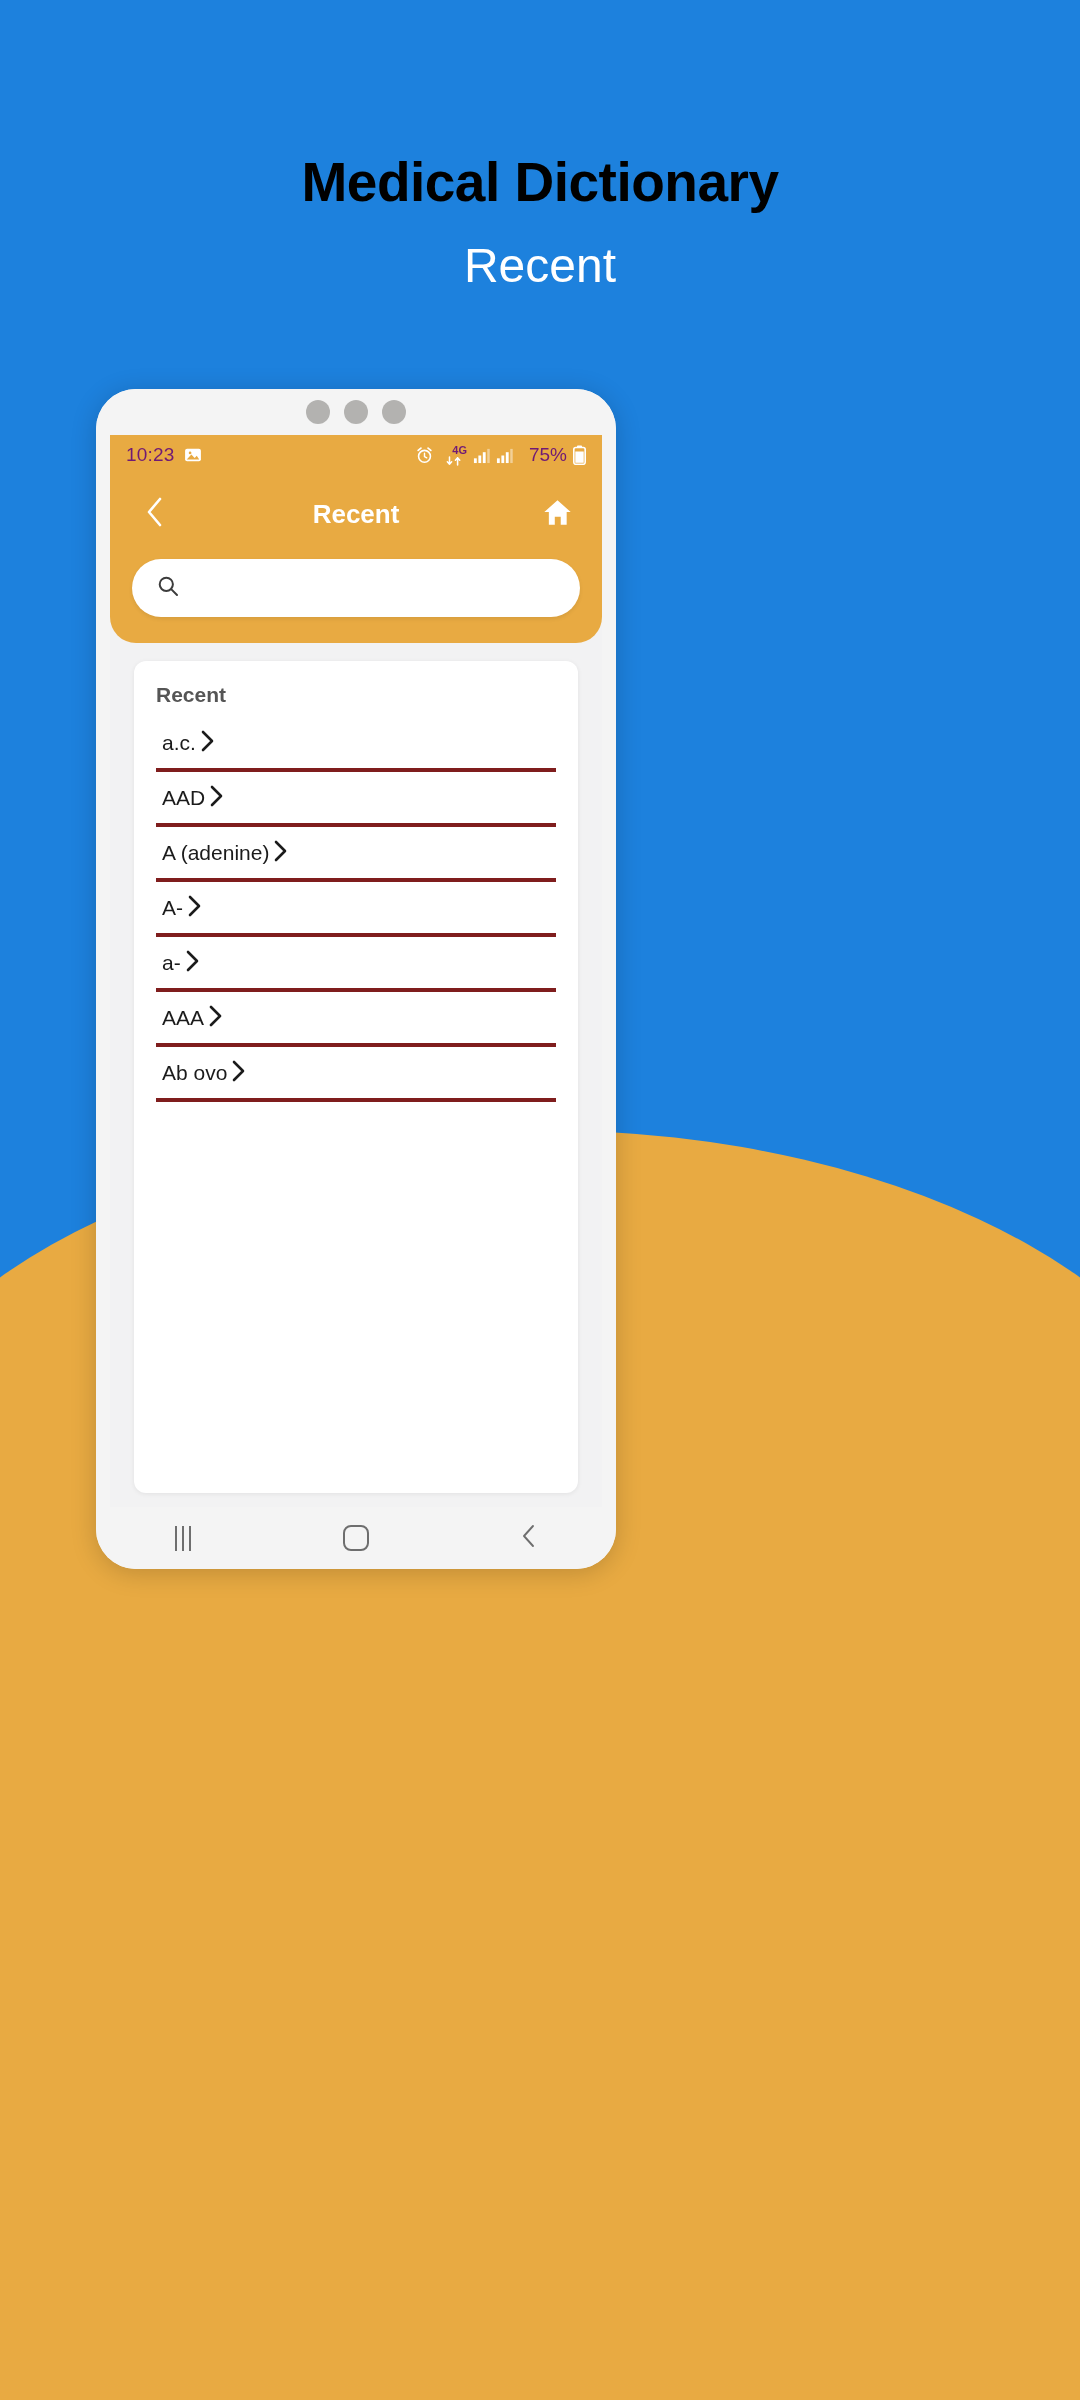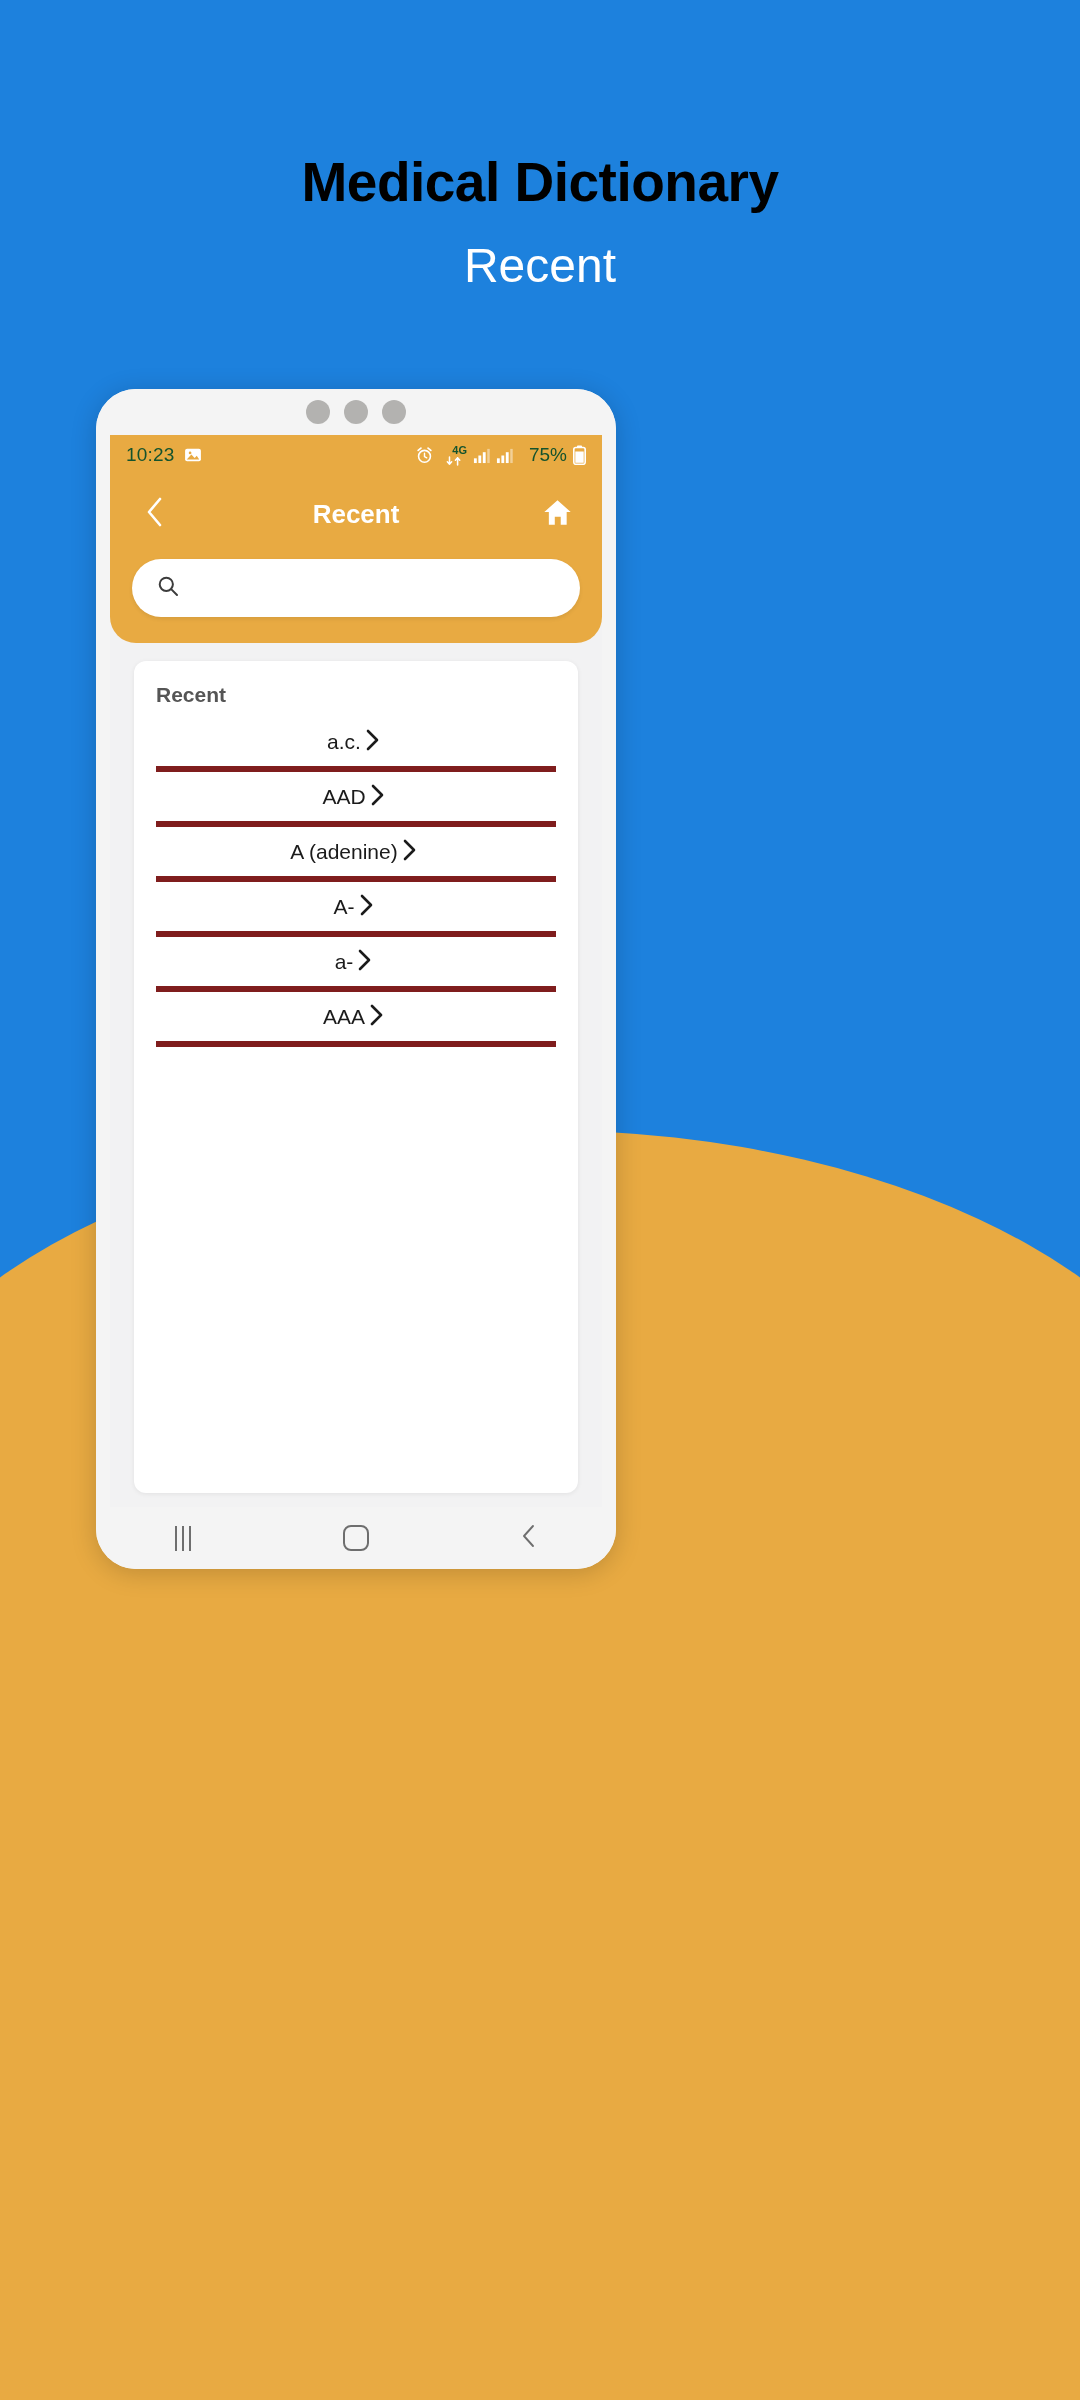--- a/index.html
+++ b/index.html
@@ -98,21 +98,21 @@
   }
 
   
   .statusbar {
     background: #e8aa42;
     height: 40px;
     display: flex;
     align-items: center;
     justify-content: space-between;
     padding: 0 16px;
-    color: #14532d;
+    color: #701a75;
     font-size: 19px;
     flex: 0 0 auto;
   }
   .sb-left { display: flex; align-items: center; gap: 8px; }
   .sb-right { display: flex; align-items: center; gap: 6px; }
   .sb-time { font-size: 19px; letter-spacing: 0.2px; }
   .ico { display: inline-flex; align-items: center; }
   .sb-pct { font-size: 19px; margin-left: 10px; }
   .net-label { font-size: 11px; line-height: 1; text-align: center; font-weight: bold; margin-left: 12px; }
 
@@ -183,23 +183,23 @@
   }
   .card-heading {
     font-size: 21px;
     font-weight: bold;
     color: #555555;
     margin-bottom: 10px;
   }
   .list-item {
     display: flex;
     align-items: center;
-    justify-content: center;
+    justify-content: flex-start;
     height: 55px;
-    border-bottom: 6px solid #7f1d1d;
+    border-bottom: 4px solid #7f1d1d;
     padding: 0 8px 0 6px;
   }
   .list-item-label {
     font-size: 21px;
     color: #1b1b1b;
   }
 
   
   .navbar {
     height: 62px;
@@ -368,20 +368,26 @@
               <span><svg width="22" height="26" viewBox="0 0 22 26">
                   <path d="M7 4 L16 13 L7 22" stroke="#1b1b1b" stroke-width="2.6" fill="none" stroke-linecap="round" stroke-linejoin="round"></path>
                 </svg></span>
             </div>
             <div class="list-item">
               <span class="list-item-label">AAA</span>
               <span><svg width="22" height="26" viewBox="0 0 22 26">
                   <path d="M7 4 L16 13 L7 22" stroke="#1b1b1b" stroke-width="2.6" fill="none" stroke-linecap="round" stroke-linejoin="round"></path>
                 </svg></span>
             </div>
+            <div class="list-item">
+              <span class="list-item-label">Ab ovo</span>
+              <span><svg width="22" height="26" viewBox="0 0 22 26">
+                  <path d="M7 4 L16 13 L7 22" stroke="#1b1b1b" stroke-width="2.6" fill="none" stroke-linecap="round" stroke-linejoin="round"></path>
+                </svg></span>
+            </div>
           </div>
       </div>
     </div>
 
   </div>
 
   <div class="navbar">
     <div class="nav-btn">
       <span class="nav-recents">
           <span></span>

